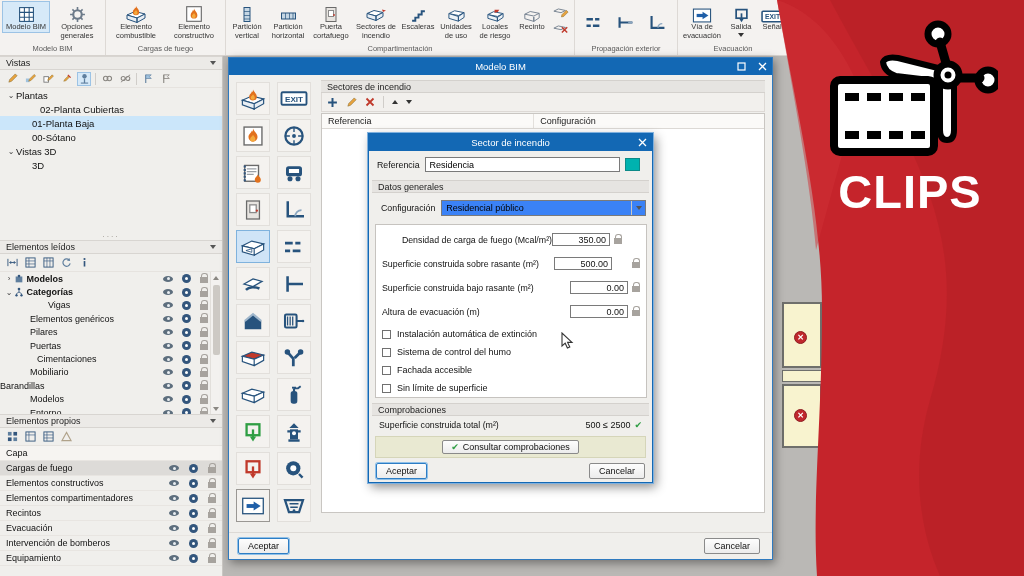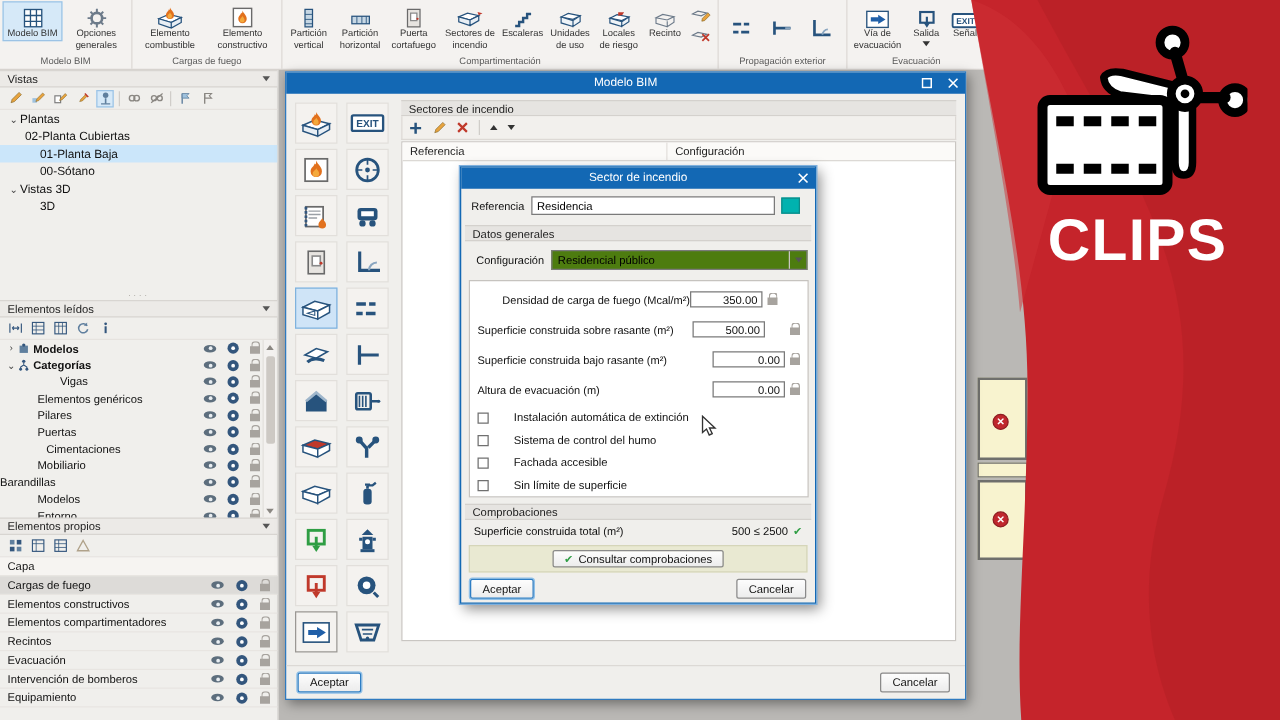--- a/index.html
+++ b/index.html
@@ -51,21 +51,21 @@
 .canvas{position:absolute;left:223px;top:56px;width:801px;height:520px;background:#bab8b5;z-index:0}
 .room{position:absolute;background:#f8f3cf;border:2px solid #6f6f6c}
 .badge{position:absolute;width:13px;height:13px;border-radius:50%;background:#c0272d;border:1px solid #8e1d22;color:#fff;font-size:8px;display:flex;align-items:center;justify-content:center;font-weight:bold}
 
 .dlg{position:absolute;background:#f0efec;border:1px solid #2f7abf;box-shadow:2px 3px 9px rgba(0,0,0,.4)}
 .tbar{height:17px;background:#1368b4;color:#fff;font-size:9.5px;display:flex;align-items:center;justify-content:center;position:relative}
 .tbtns{position:absolute;right:5px;top:0;bottom:0;display:flex;align-items:center;gap:12px}
 .btn{font-size:9px;color:#111;background:linear-gradient(#fdfdfd,#ececec);border:1px solid #8a8a8a;border-radius:2px;padding:2px 9px;display:inline-flex;align-items:center;gap:4px}
 .btn.focus{border:1px solid #2d7dc4;box-shadow:0 0 0 1px #8fc0e8}
 .secband{height:13px;background:#e6e4e1;border-top:1px solid #d4d1cd;border-bottom:1px solid #d4d1cd;font-size:9px;color:#222;display:flex;align-items:center;padding:0 6px}
-.cbrow{display:flex;align-items:center;gap:20px;font-size:9px;color:#111}
+.cbrow{display:flex;align-items:center;gap:6px;font-size:9px;color:#111}
 .cb{width:9px;height:9px;border:1px solid #707070;background:#fff;flex:0 0 auto}
 .numin{width:58px;height:13px;border:1px solid #7a7a7a;background:#fff;font-size:9px;color:#111;display:flex;align-items:center;justify-content:flex-end;padding:0 3px}
 .flabel{font-size:8.8px;color:#111}
 
 .strip{position:absolute;left:7px;top:24px;width:78px;display:grid;grid-template-columns:34px 34px;gap:4px 7px}
 .sbtn{width:34px;height:33px;background:#f4f2ef;border:1px solid #e2dfdb;display:flex;align-items:center;justify-content:center}
 .sbtn.sel{background:#cfe4f7;border:1px solid #7fb2dd}
 
 .clips{position:absolute;right:0;top:0;width:254px;height:576px;z-index:40;pointer-events:none}
 .clipsword{position:absolute;left:50px;top:164px;width:180px;text-align:center;font-weight:bold;font-size:47px;color:#fff;letter-spacing:1px}
@@ -448,21 +448,21 @@
             <path d="M3 11V2" stroke="#8a8782" stroke-width="1.2"></path>
             <path d="M3 2h6l-2 2 2 2H3z" fill="none" stroke="#8a8782" stroke-width=".9"></path>
           </svg>
         </span>
     </div>
     <div style="height:144px;overflow:hidden">
       <div class="trow" style="padding-left:6px">
           <span class="exp">⌄</span>
           <span>Plantas</span>
         </div>
-      <div class="trow" style="padding-left:20px">
+      <div class="trow" style="padding-left:40px">
           <span>02-Planta Cubiertas</span>
         </div>
       <div class="trow sel" style="padding-left:32px">
           <span>01-Planta Baja</span>
         </div>
       <div class="trow" style="padding-left:32px">
           <span>00-Sótano</span>
         </div>
       <div class="trow" style="padding-left:6px">
           <span class="exp">⌄</span>
@@ -942,21 +942,21 @@
         </span>
       <span style="width:15px;height:13px;background:#00b2af;border:1px solid #0d8a88"></span>
     </div>
 
     <div class="secband" style="position:absolute;left:3px;right:3px;top:46px">
         <span>Datos generales</span>
       </div>
 
     <div style="position:absolute;left:12px;top:66px;display:flex;align-items:center;gap:6px">
       <span class="flabel">Configuración</span>
-      <span style="width:205px;height:16px;border:1px solid #7a7a7a;background:#4d7c0f;font-size:9px;display:flex;align-items:center;justify-content:space-between;padding:0 0 0 4px">
+      <span style="width:205px;height:16px;border:1px solid #7a7a7a;background:#3b82f6;font-size:9px;display:flex;align-items:center;justify-content:space-between;padding:0 0 0 4px">
         <span>Residencial público</span>
         <span style="width:14px;height:100%;border-left:1px solid #c9c6c2;display:flex;align-items:center;justify-content:center">
             <span class="tri-d" style="border-top-color:#555"></span>
           </span>
       </span>
     </div>
 
     <div style="position:absolute;left:6px;top:90px;width:272px;height:174px;background:#fff;border:1px solid #c6c3bf">
       <div style="position:absolute;left:6px;top:8px;right:24px;display:flex;align-items:center;justify-content:flex-end">
         <span class="flabel">Densidad de carga de fuego (Mcal/m²)</span>

